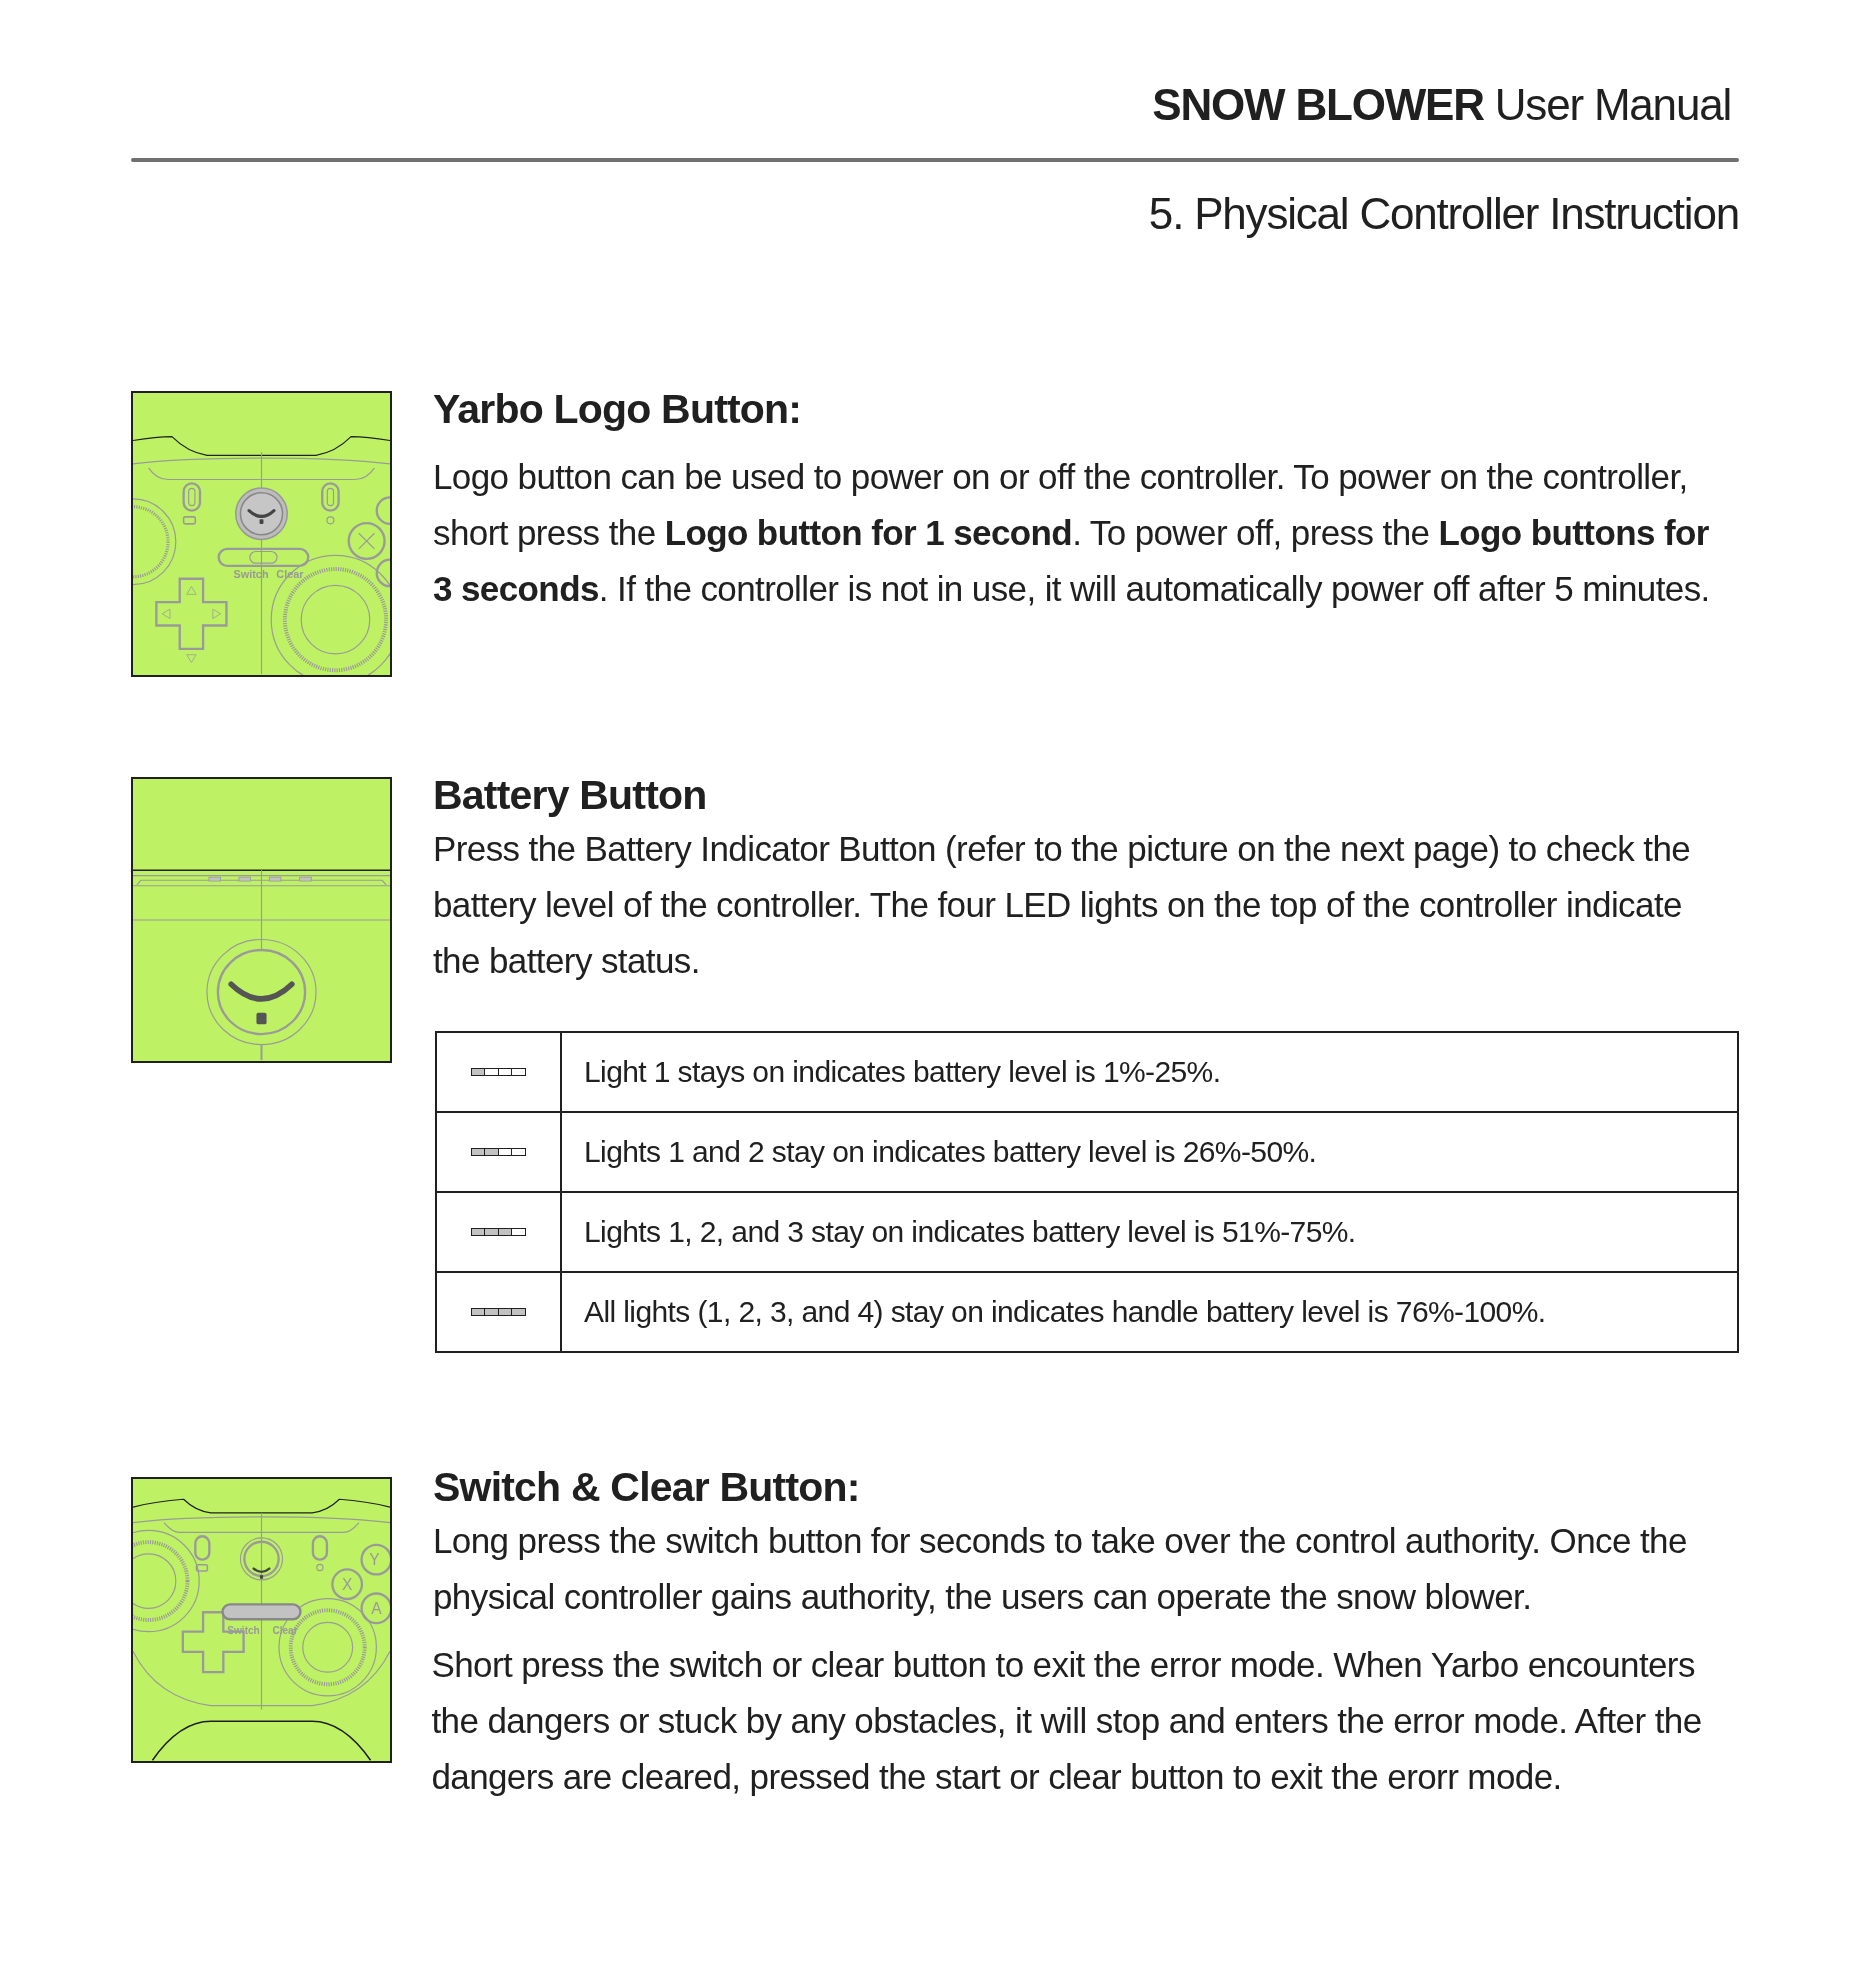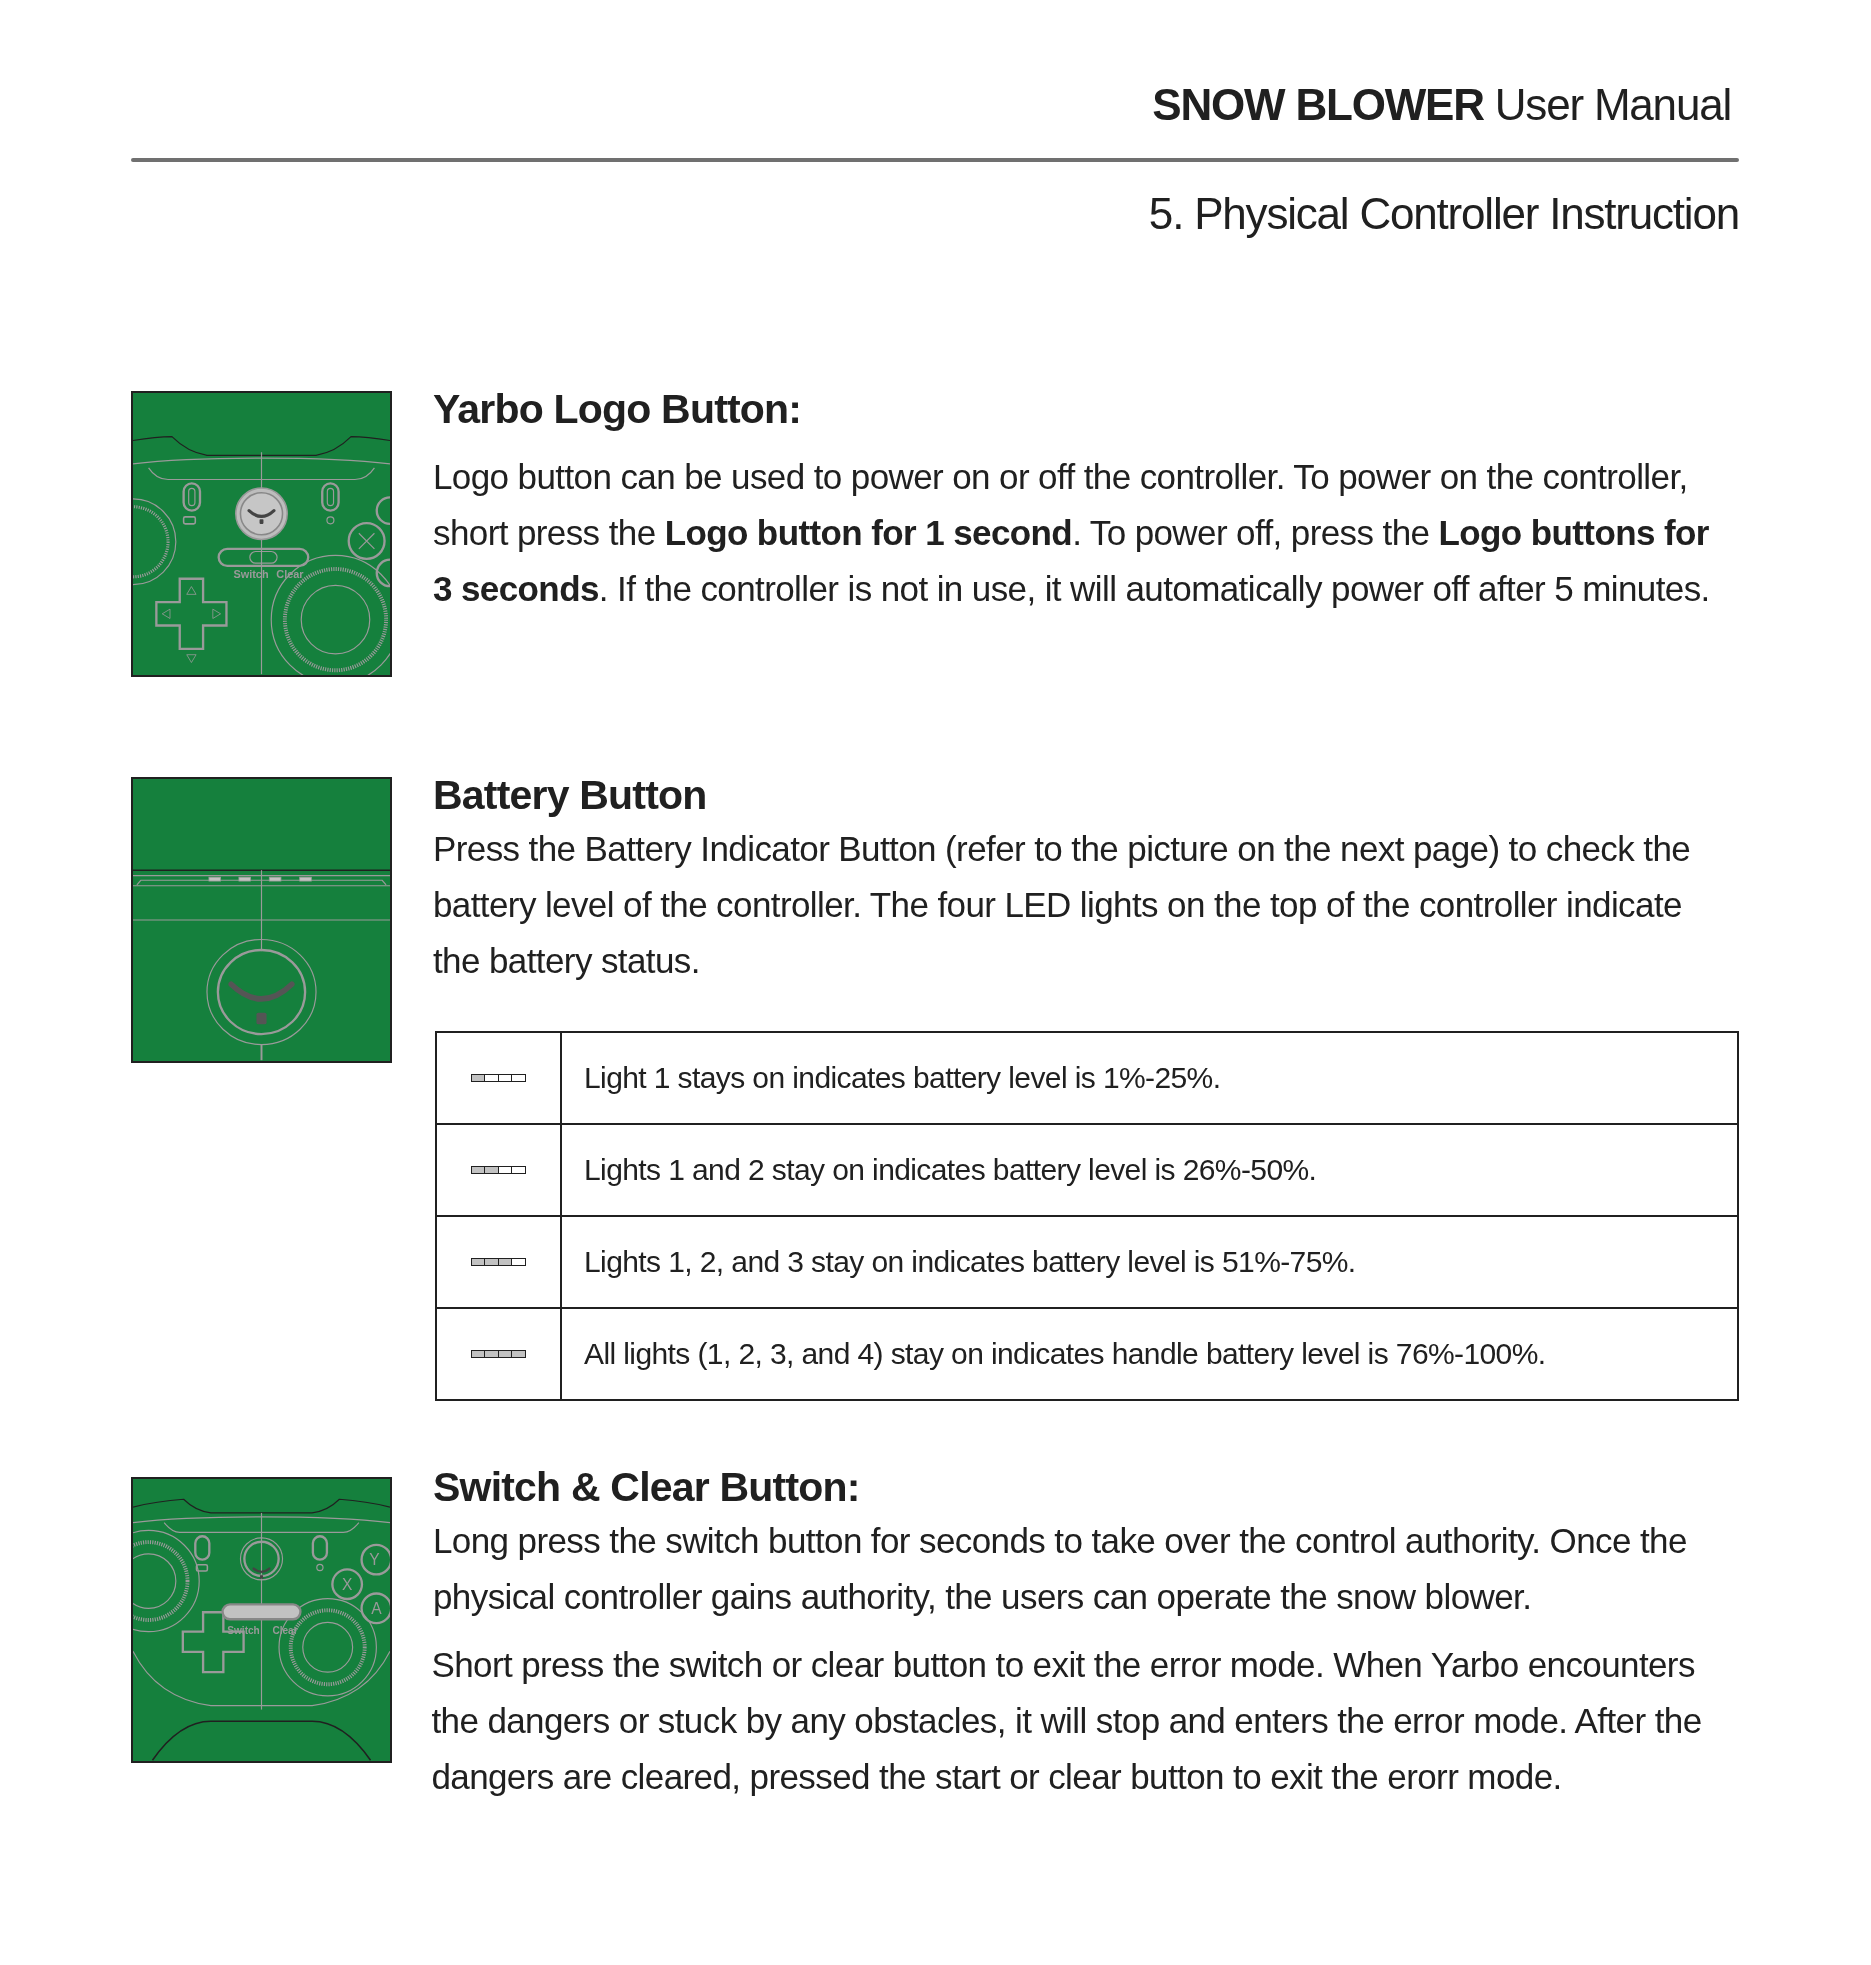--- a/index.html
+++ b/index.html
@@ -8,32 +8,32 @@
   .abs { position: absolute; }
 
   
   .hdr { right: 141px; top: 77px; font-size: 44px; line-height: 55px; white-space: nowrap; letter-spacing: -1.2px; }
   .hdr .brand { font-weight: 700; }
   .hdr .sub { font-weight: 400; margin-left: 11px; }
   .rule { left: 131px; top: 158px; width: 1608px; height: 4.3px; background: #707070; border-radius: 2.4px; }
   .section-title { right: 133px; top: 186px; font-size: 44px; line-height: 55px; white-space: nowrap; letter-spacing: -1.2px; }
 
   
-  .frame { border: 2.4px solid #202020; background: #15803d; overflow: hidden; box-sizing: border-box; }
+  .frame { border: 2.4px solid #202020; background: #bef264; overflow: hidden; box-sizing: border-box; }
   .frame svg { display: block; width: 100%; height: 100%; }
 
   
   .block { left: 433px; width: 1309px; }
   .h2 { font-size: 41px; font-weight: 700; line-height: 51px; letter-spacing: -0.8px; margin: 0; }
   .p { font-size: 35px; line-height: 56px; margin: 0; letter-spacing: -0.6px; }
   .p b { font-weight: 700; }
 
   
   .tbl { left: 435px; top: 1031px; width: 1304px; border-collapse: collapse; }
-  .tbl td { border: 2.4px solid #202020; height: 92px; padding: 0; box-sizing: border-box; }
+  .tbl td { border: 2.4px solid #202020; height: 80px; padding: 0; box-sizing: border-box; }
   .tbl td.icon { width: 125px; text-align: center; vertical-align: middle; }
   .tbl td.txt { padding-left: 22px; font-size: 30px; letter-spacing: -0.6px; vertical-align: middle; }
   .led { display: inline-flex; border: 1.2px solid #202020; height: 6.3px; }
   .led span { width: 13.4px; height: 6.3px; border-right: 1.2px solid #202020; background: #fff; box-sizing: border-box; }
   .led span:last-child { border-right: none; }
   .led span.on { background: #c2c2c2; }
 </style>
 </head>
 <body>
 

